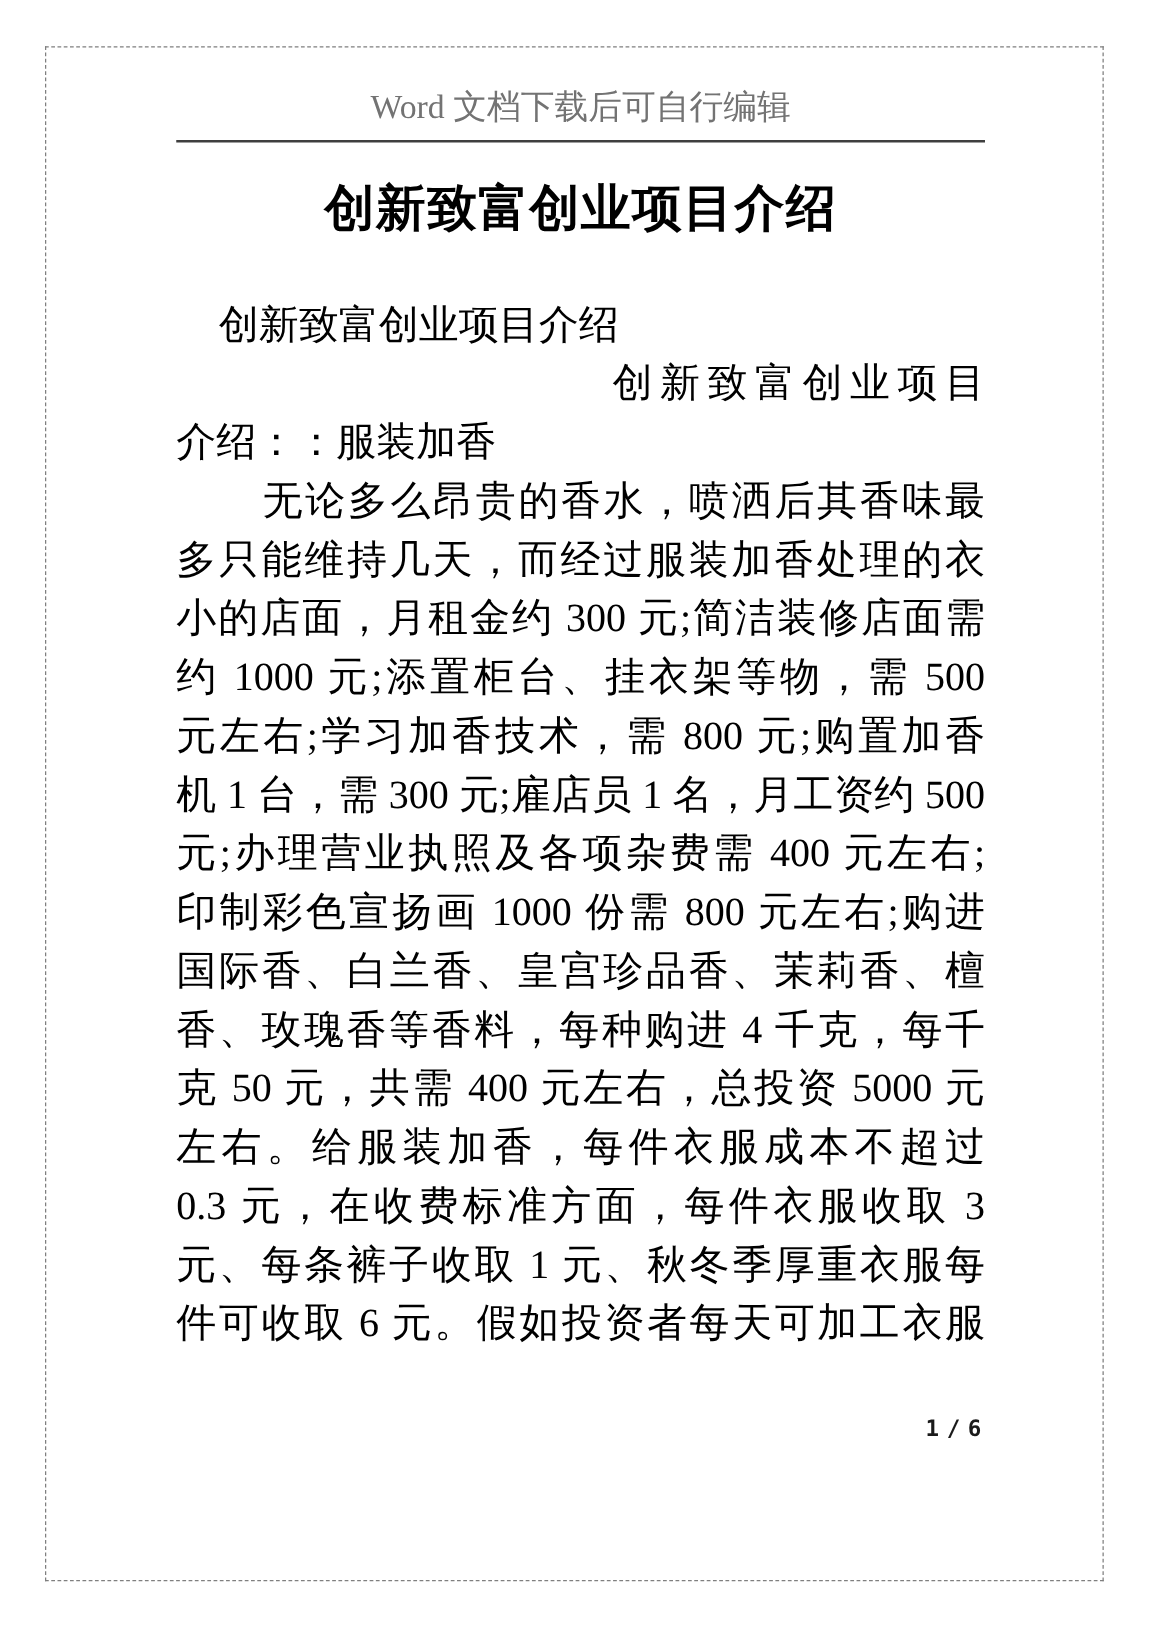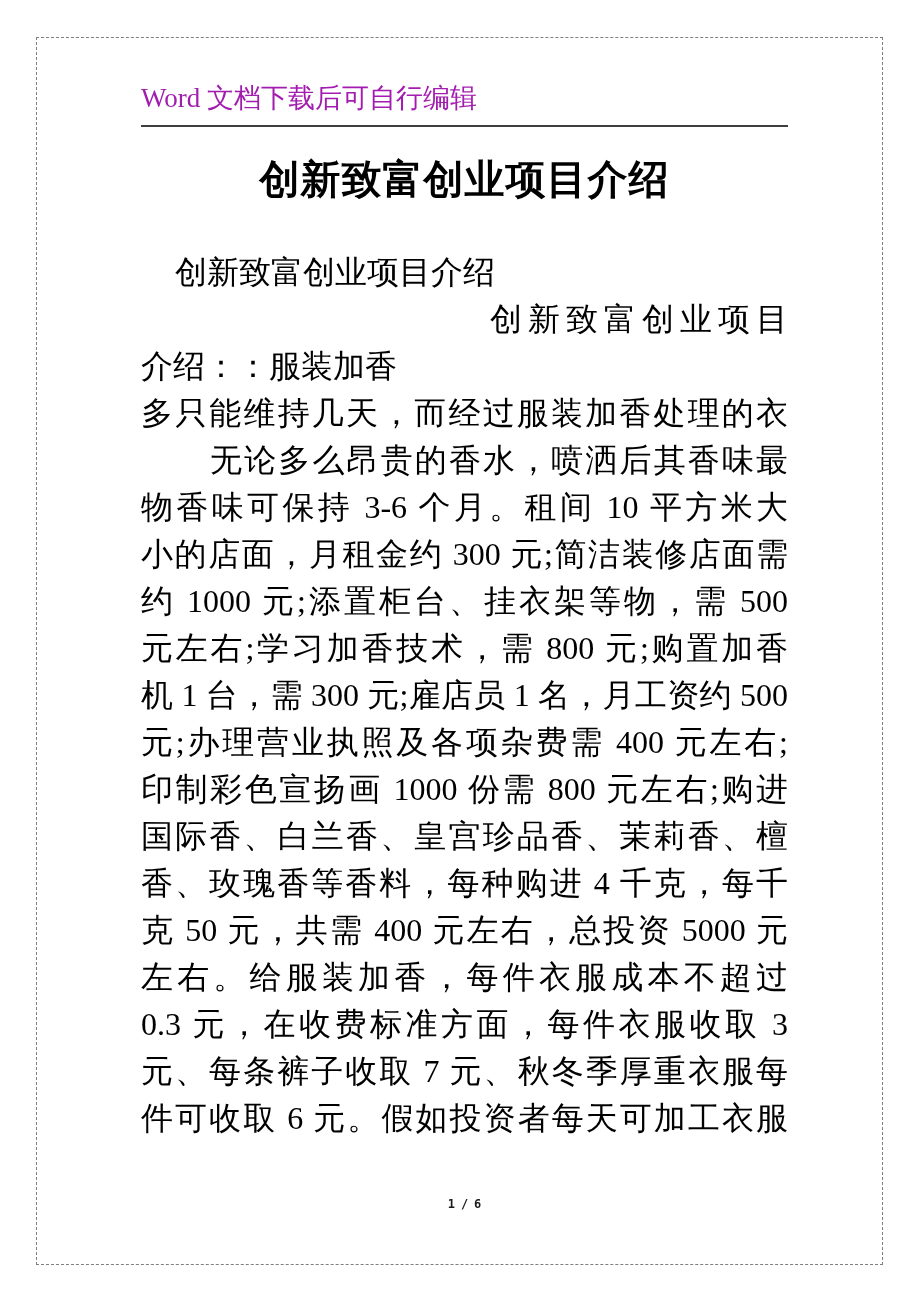--- a/index.html
+++ b/index.html
@@ -21,23 +21,23 @@
     left: 36px;
     top: 37px;
     right: 37px;
     bottom: 37px;
     border: 1px dashed #7f7f7f;
   }
   .content {
     padding: 0 94px 0 104px;
   }
   .watermark {
-    margin-top: 41px;
-    text-align: left;
-    color: #a21caf;
+    margin-top: 28px;
+    text-align: center;
+    color: #737373;
     font-size: 27px;
     line-height: 38px;
     white-space: nowrap;
   }
   .divider {
     border: none;
     border-top: 2px solid #3f3f3f;
     margin: 8px 0 0 0;
     height: 0;
   }
@@ -74,23 +74,23 @@
     text-indent: 69px;
     text-align: justify;
     text-align-last: justify;
   }
   .fmt-justify {
     text-align: justify;
     text-align-last: justify;
   }
   .footer {
     margin-top: 52px;
-    text-align: center;
+    text-align: right;
     font-family: "DejaVu Sans Mono", "Liberation Mono", monospace;
-    font-size: 12px;
+    font-size: 18px;
     line-height: 20px;
     font-weight: bold;
     color: #1a1a1a;
   }
   .footer span {
     margin: 0 3px;
   }
 </style>
 </head>
 <body>
@@ -102,35 +102,34 @@
       <div class="watermark">Word 文档下载后可自行编辑</div>
 
       <hr class="divider">
 
       <h1 class="doc-title">创新致富创业项目介绍</h1>
 
       <div class="body-block">
           <div class="line fmt-indent-1">创新致富创业项目介绍</div>
           <div class="line fmt-spread-right">创新致富创业项目</div>
           <div class="line fmt-plain">介绍：：服装加香</div>
+          <div class="line fmt-para-first">无论多么昂贵的香水，喷洒后其香味最</div>
           <div class="line fmt-justify">多只能维持几天，而经过服装加香处理的衣</div>
-          <div class="line fmt-para-first">无论多么昂贵的香水，喷洒后其香味最</div>
-          <div class="line fmt-justify">物香味可保持 3-6 个月。租间 10 平方米大</div>
           <div class="line fmt-justify">小的店面，月租金约 300 元;简洁装修店面需</div>
           <div class="line fmt-justify">约 1000 元;添置柜台、挂衣架等物，需 500</div>
           <div class="line fmt-justify">元左右;学习加香技术，需 800 元;购置加香</div>
           <div class="line fmt-justify">机 1 台，需 300 元;雇店员 1 名，月工资约 500</div>
           <div class="line fmt-justify">元;办理营业执照及各项杂费需 400 元左右;</div>
           <div class="line fmt-justify">印制彩色宣扬画 1000 份需 800 元左右;购进</div>
           <div class="line fmt-justify">国际香、白兰香、皇宫珍品香、茉莉香、檀</div>
           <div class="line fmt-justify">香、玫瑰香等香料，每种购进 4 千克，每千</div>
           <div class="line fmt-justify">克 50 元，共需 400 元左右，总投资 5000 元</div>
           <div class="line fmt-justify">左右。给服装加香，每件衣服成本不超过</div>
           <div class="line fmt-justify">0.3 元，在收费标准方面，每件衣服收取 3</div>
-          <div class="line fmt-justify">元、每条裤子收取 7 元、秋冬季厚重衣服每</div>
+          <div class="line fmt-justify">元、每条裤子收取 1 元、秋冬季厚重衣服每</div>
           <div class="line fmt-justify">件可收取 6 元。假如投资者每天可加工衣服</div>
         </div>
 
       <div class="footer">
         <span>1</span><span>/</span><span>6</span>
       </div>
 
     </div>
   </div>
 </div>

